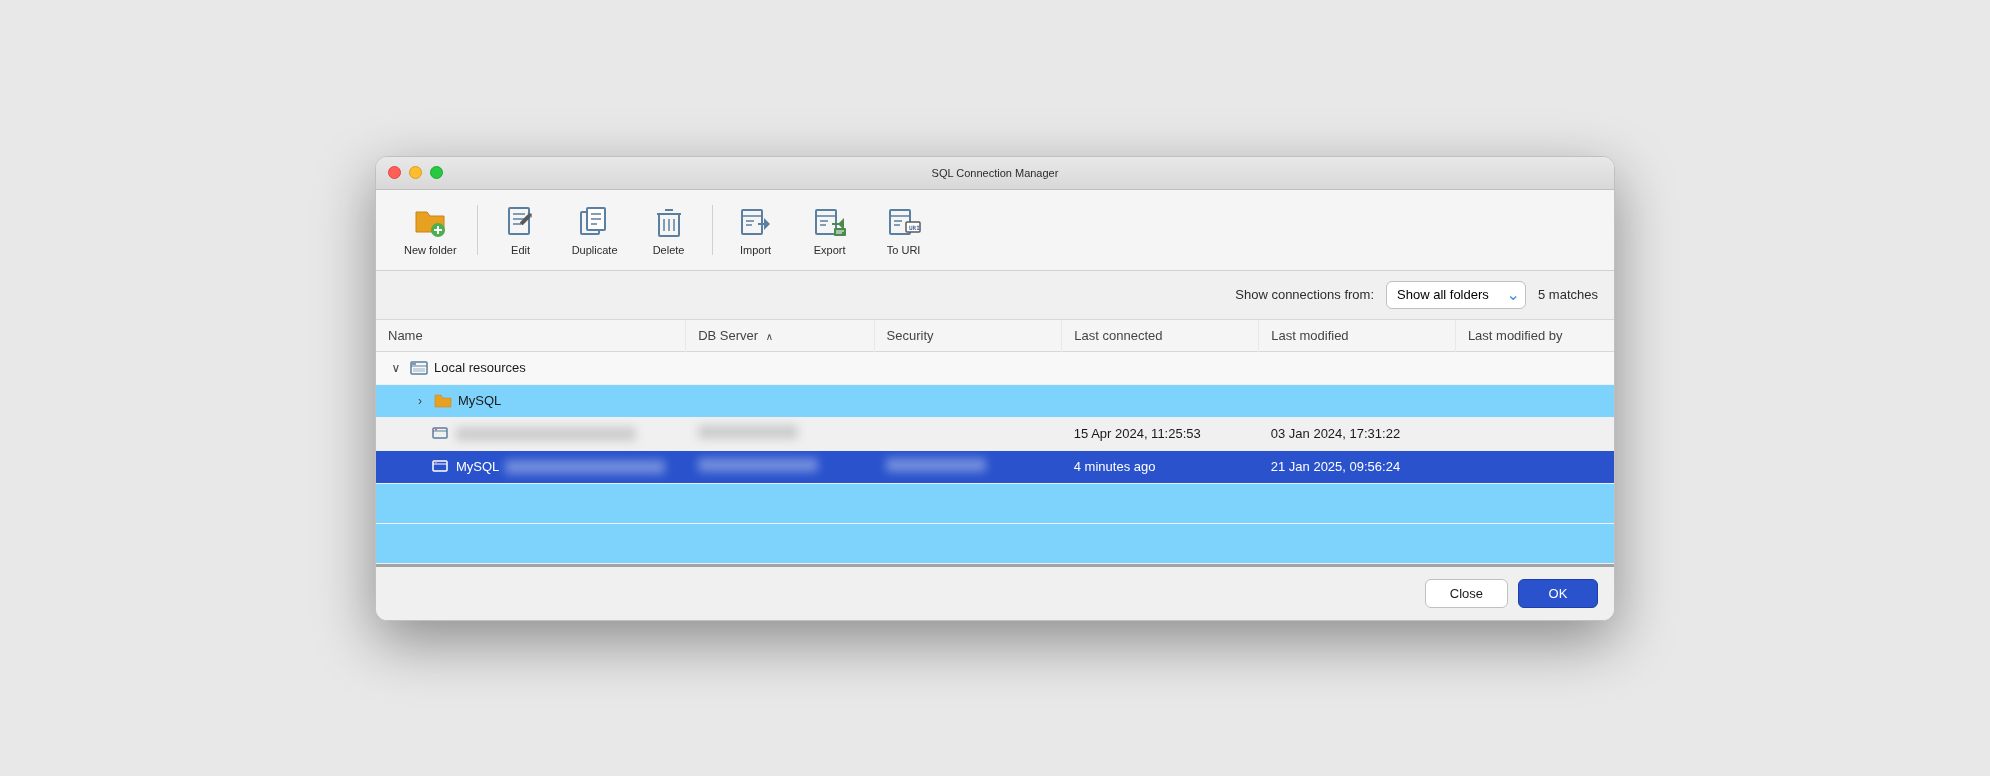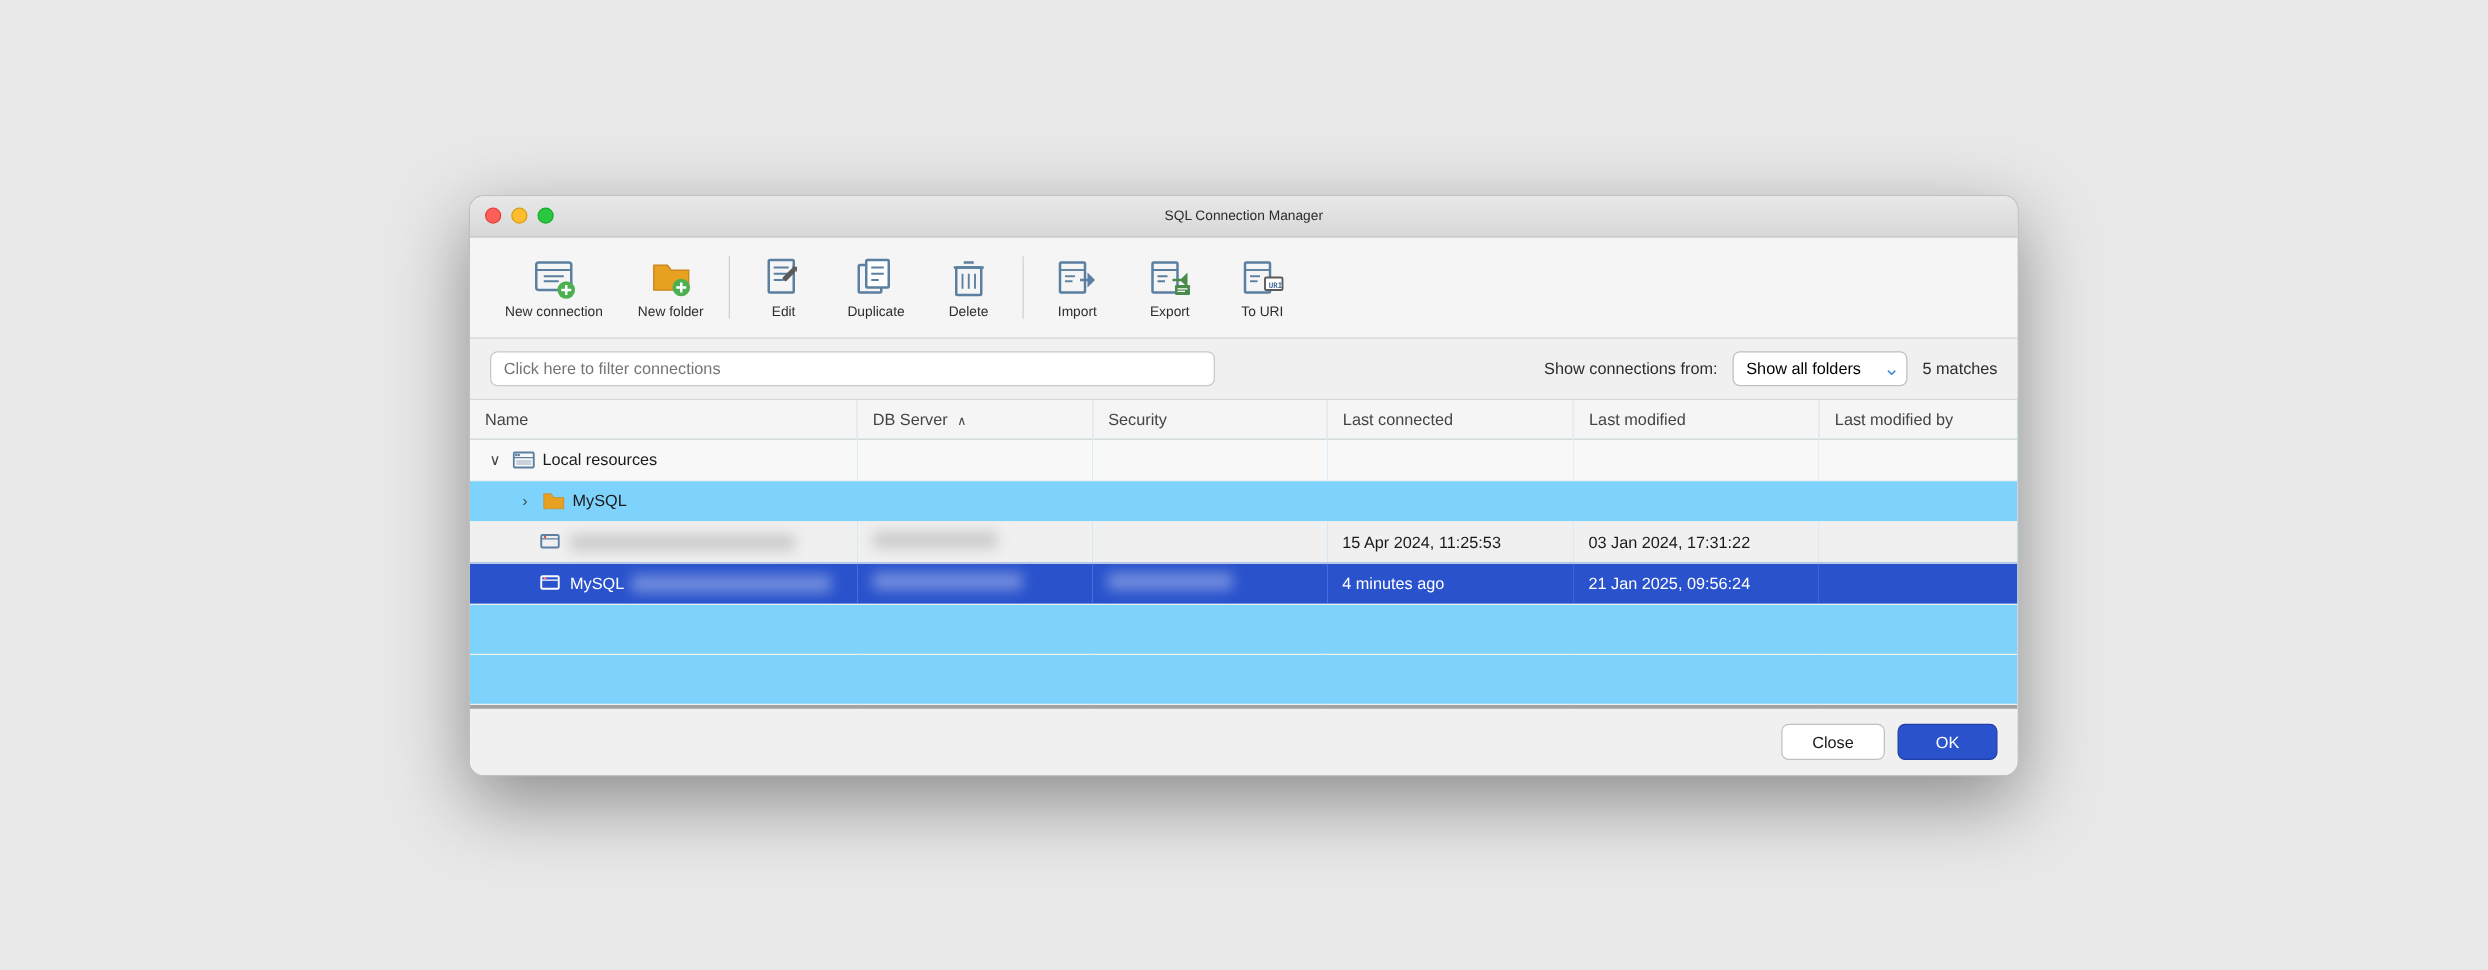--- a/index.html
+++ b/index.html
@@ -270,34 +270,20 @@
     <div class="traffic-lights">
       <div class="traffic-light close"></div>
       <div class="traffic-light minimize"></div>
       <div class="traffic-light maximize"></div>
     </div>
     <span class="title">SQL Connection Manager</span>
   </div>
 
   <div class="toolbar">
 
-    <div class="toolbar-item">
-      <div class="toolbar-icon">
-        <svg width="36" height="36" viewBox="0 0 36 36">
-          <rect x="4" y="6" width="28" height="22" rx="2" fill="none" stroke="#5a7fa0" stroke-width="2"></rect>
-          <line x1="4" y1="12" x2="32" y2="12" stroke="#5a7fa0" stroke-width="1.5"></line>
-          <line x1="10" y1="17" x2="26" y2="17" stroke="#5a7fa0" stroke-width="1.5"></line>
-          <line x1="10" y1="21" x2="22" y2="21" stroke="#5a7fa0" stroke-width="1.5"></line>
-          <circle cx="28" cy="28" r="7" fill="#4CAF50"></circle>
-          <line x1="28" y1="24" x2="28" y2="32" stroke="white" stroke-width="2"></line>
-          <line x1="24" y1="28" x2="32" y2="28" stroke="white" stroke-width="2"></line>
-        </svg>
-      </div>
-      <span class="toolbar-label">New connection</span>
-    </div>
 
 
     <div class="toolbar-item">
       <div class="toolbar-icon">
         <svg width="36" height="36" viewBox="0 0 36 36">
           <path d="M4 12 L4 28 L32 28 L32 12 L18 12 L15 8 L4 8 Z" fill="#e8a020" stroke="#c8821a" stroke-width="1"></path>
           <circle cx="26" cy="26" r="7" fill="#4CAF50"></circle>
           <line x1="26" y1="22" x2="26" y2="30" stroke="white" stroke-width="2"></line>
           <line x1="22" y1="26" x2="30" y2="26" stroke="white" stroke-width="2"></line>
         </svg>
@@ -392,21 +378,20 @@
           <line x1="8" y1="21" x2="14" y2="21" stroke="#5a7fa0" stroke-width="1.5"></line>
           <rect x="20" y="18" width="14" height="10" rx="1" fill="white" stroke="#5a5a5a" stroke-width="1.5"></rect>
           <text x="23" y="26" font-size="6" font-weight="bold" fill="#4a6a9a" font-family="monospace">URI</text>
         </svg>
       </div>
       <span class="toolbar-label">To URI</span>
     </div>
   </div>
 
   <div class="filter-bar">
-    <input class="filter-input" type="text" placeholder="Click here to filter connections" style="">
     <span class="show-connections-label">Show connections from:</span>
     <div class="folder-select-wrap">
       <select class="folder-select">
         <option>Show all folders</option>
         <option>Local resources</option>
         <option>MySQL</option>
       </select>
       <span class="select-chevron">⌄</span>
     </div>
     <span class="matches-count">5 matches</span>

